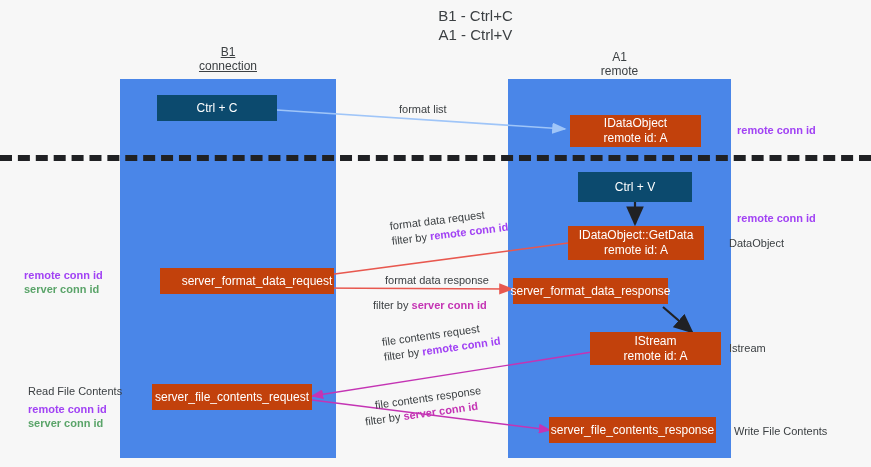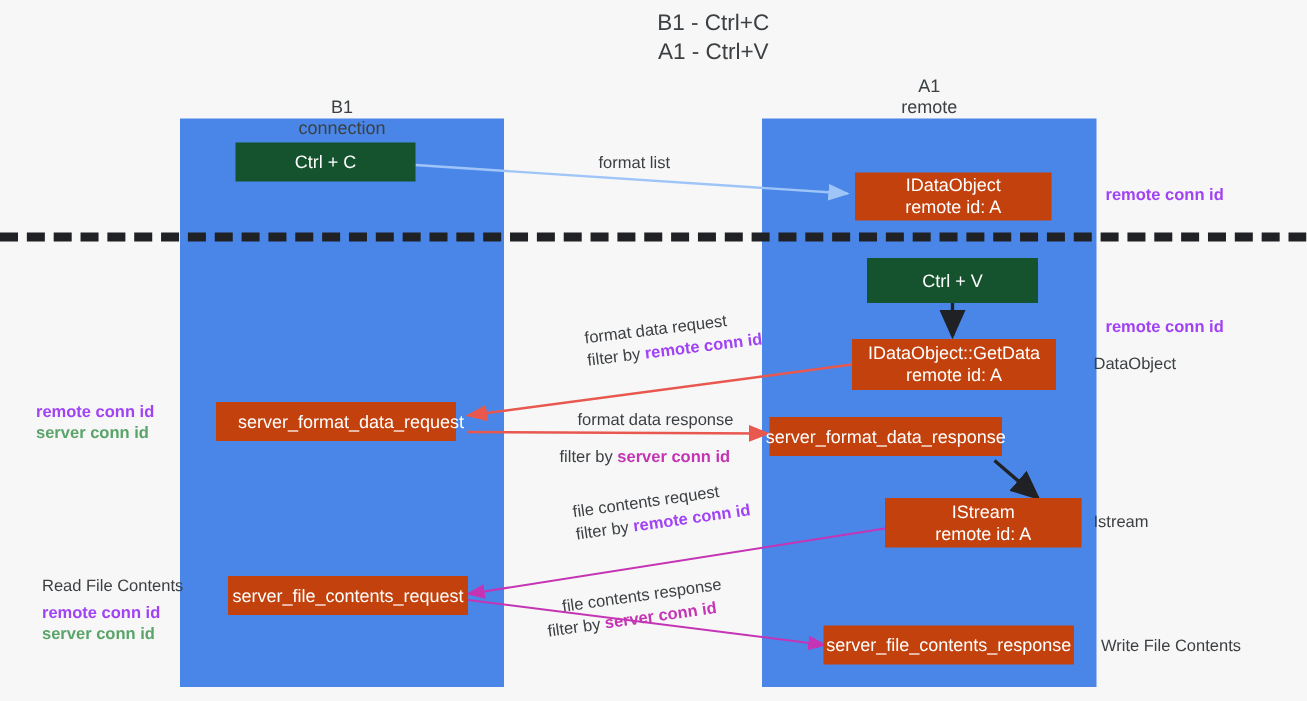--- a/index.html
+++ b/index.html
@@ -28,21 +28,21 @@
     position:absolute;text-align:center;font-size:12px;line-height:14px;
     color:#3c4043;white-space:pre-line;
   }
 
   
   .node{
     position:absolute;display:flex;align-items:center;justify-content:center;
     flex-direction:column;color:#ffffff;font-size:12px;line-height:15px;
     text-align:center;box-sizing:border-box;padding:2px 4px;
   }
-  .node.green{background:#14532d;}
+  .node.green{background:#0c4a6e;}
   .node.orange{background:#f9a council;}
   .node.orange{background:#c2410c;}
 
   
   .elabel{
     position:absolute;font-size:11px;line-height:15px;color:#3c4043;
     white-space:nowrap;transform-origin:left top;
   }
   .elabel .hl-purple{color:#a142f4;font-weight:bold;}
   .elabel .hl-magenta{color:#c434b4;font-weight:bold;}
@@ -65,21 +65,21 @@
 <body>
 
 <div id="stage">
 
   <div class="lane" style="left:120px;top:79px;width:216px;height:379px;"></div>
   <div class="lane" style="left:508px;top:79px;width:223px;height:379px;"></div>
 
   <div class="title">B1 - Ctrl+C
 A1 - Ctrl+V</div>
 
-  <div class="lane-head" style="left:120px;top:64px;width:216px;">B1
+  <div class="lane-head" style="left:120px;top:45px;width:216px;text-decoration:underline;">B1
 connection</div>
   <div class="lane-head" style="left:508px;top:50px;width:223px;">A1
 remote</div>
 
   <svg class="wires" viewBox="0 0 871 467">
     <defs>
       <marker id="ah-blue" markerWidth="9" markerHeight="7" refX="8" refY="3.5" orient="auto">
         <path d="M0,0 L9,3.5 L0,7 z" fill="#9fc5f8"></path>
       </marker>
       <marker id="ah-red" markerWidth="9" markerHeight="7" refX="8" refY="3.5" orient="auto">
@@ -113,21 +113,21 @@
   <div class="node green" style="left:157px;top:95px;width:120px;height:26px;">Ctrl + C</div>
 
   <div class="node orange" style="left:570px;top:115px;width:131px;height:32px;white-space:pre-line;">IDataObject
 remote id: A</div>
 
   <div class="node green" style="left:578px;top:172px;width:114px;height:30px;">Ctrl + V</div>
 
   <div class="node orange" style="left:568px;top:226px;width:136px;height:34px;white-space:pre-line;">IDataObject::GetData
 remote id: A</div>
 
-  <div class="node orange" style="left:144px;top:268px;width:160px;height:26px;padding-left:24px;">server_format_data_request</div>
+  <div class="node orange" style="left:160px;top:268px;width:174px;height:26px;padding-left:24px;">server_format_data_request</div>
 
   <div class="node orange" style="left:513px;top:278px;width:155px;height:26px;">server_format_data_response</div>
 
   <div class="node orange" style="left:590px;top:332px;width:131px;height:33px;white-space:pre-line;">IStream
 remote id: A</div>
 
   <div class="node orange" style="left:152px;top:384px;width:160px;height:26px;">server_file_contents_request</div>
 
   <div class="node orange" style="left:549px;top:417px;width:167px;height:26px;">server_file_contents_response</div>
 

